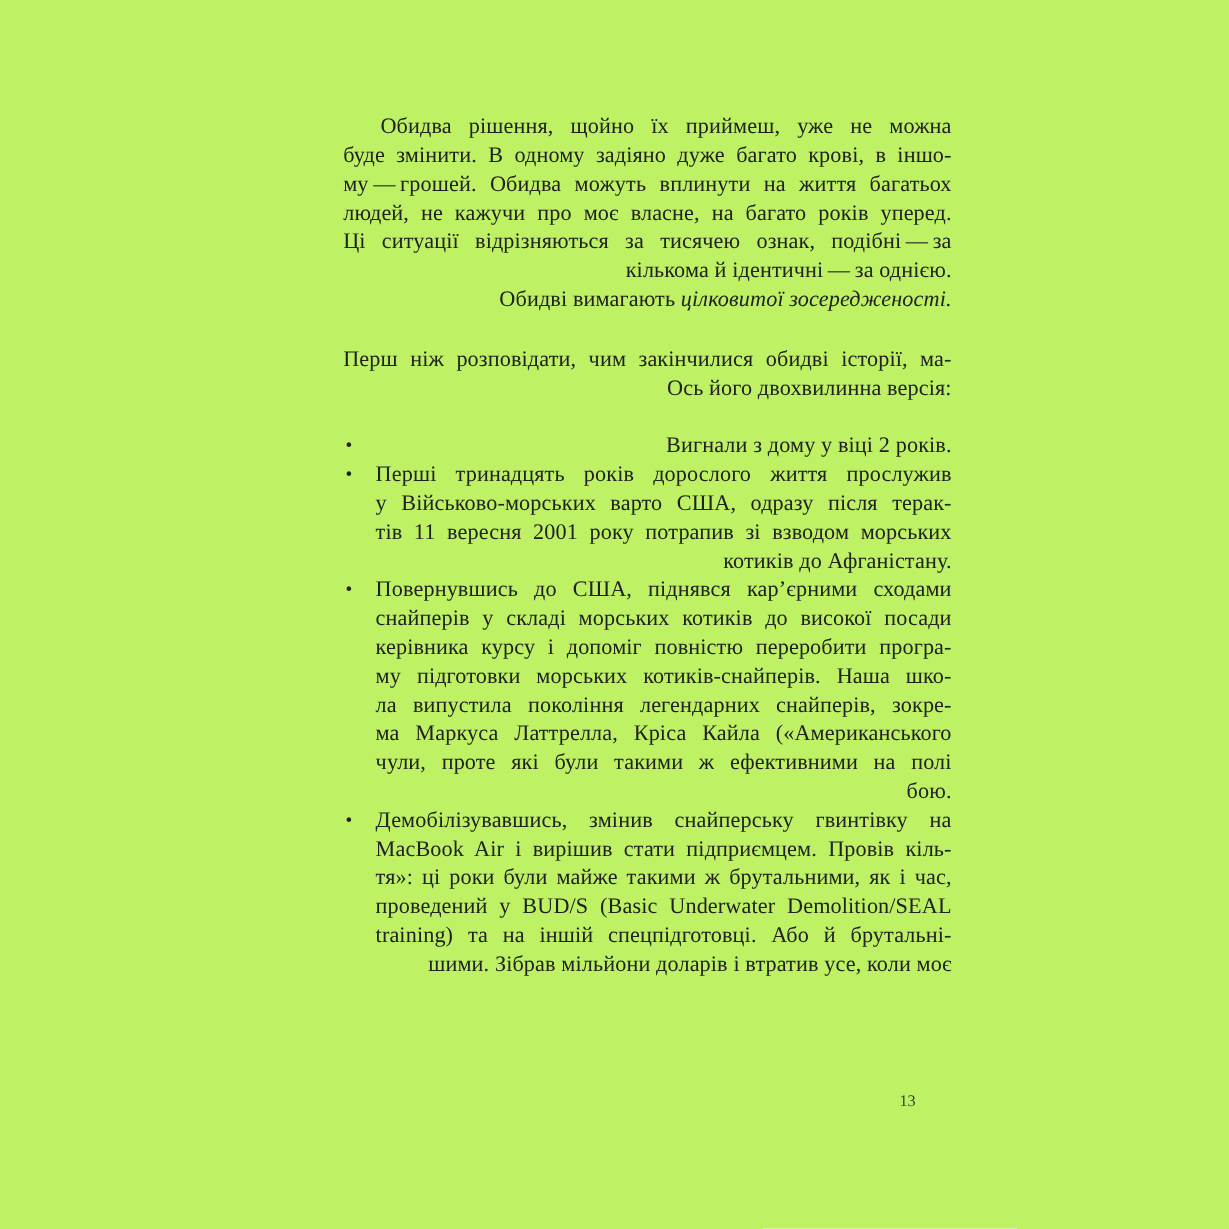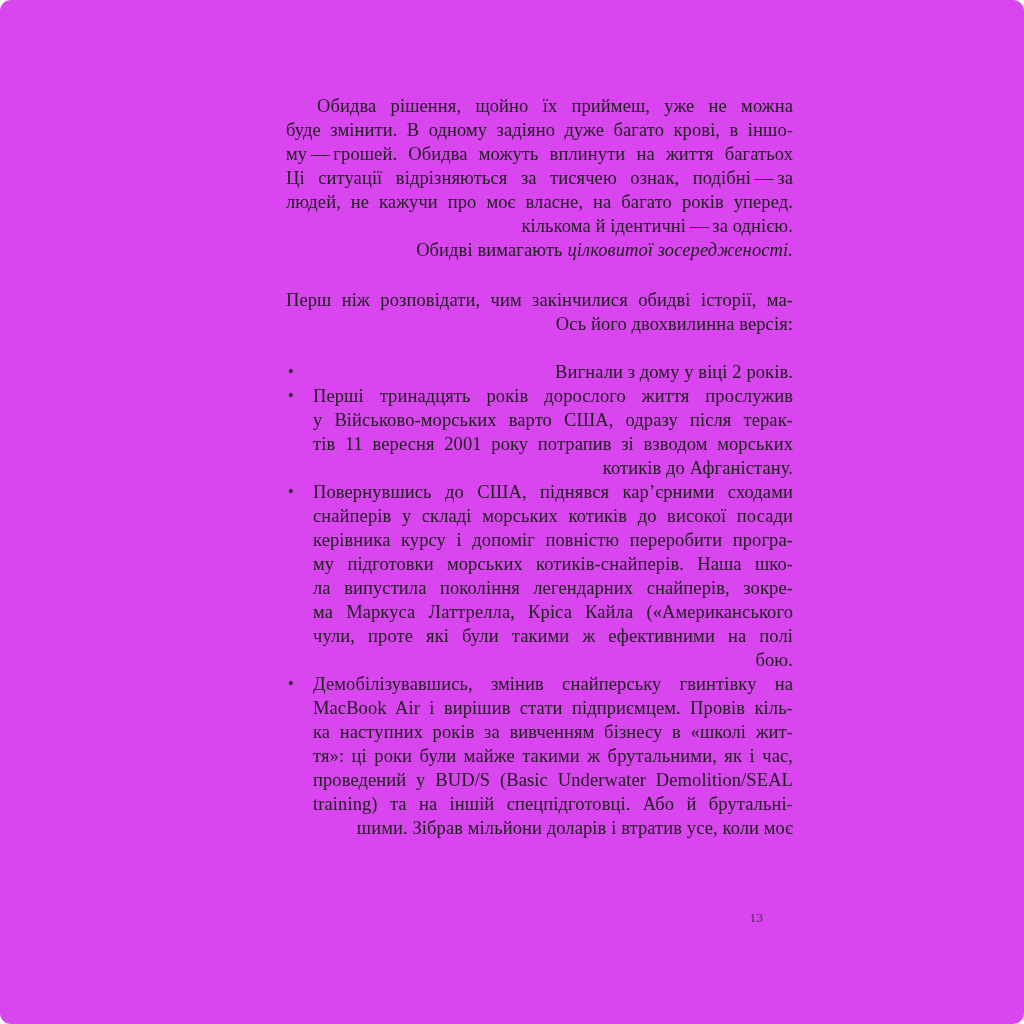--- a/index.html
+++ b/index.html
@@ -4,25 +4,24 @@
 <style>
   html, body {
     margin: 0;
     padding: 0;
     background: #ffffff;
   }
   .page {
     position: relative;
     width: 1024px;
     height: 1024px;
-    background: #d946ef;
+    background: #bef264;
     overflow: hidden;
     font-family: "Liberation Serif", "DejaVu Serif", serif;
     color: #212121;
-    border-radius: 11px;
   }
   .text-block {
     position: absolute;
     left: 286px;
     top: 94px;
     width: 507px;
     font-size: 18.5px;
     line-height: 24px;
     letter-spacing: 0.1px;
   }
@@ -70,22 +69,22 @@
 </style>
 </head>
 <body>
 
 <div class="page">
   <div class="text-block">
       <div>
         <div class="line fill indent"><span>Обидва рішення, щойно їх приймеш, уже не можна</span></div>
         <div class="line fill"><span>буде змінити. В одному задіяно дуже багато крові, в іншо-</span></div>
         <div class="line fill"><span>му — грошей. Обидва можуть вплинути на життя багатьох</span></div>
+        <div class="line fill"><span>людей, не кажучи про моє власне, на багато років уперед.</span></div>
         <div class="line fill"><span>Ці ситуації відрізняються за тисячею ознак, подібні — за</span></div>
-        <div class="line fill"><span>людей, не кажучи про моє власне, на багато років уперед.</span></div>
         <div class="line"><span>кількома й ідентичні — за однією.</span></div>
       </div>
       <div>
         <div class="line indent"><span>Обидві вимагають </span><span class="it">цілковитої зосередженості.</span></div>
       </div>
       <div style="height: 26px;"></div>
       <div>
         <div class="line fill"><span>Перш ніж розповідати, чим закінчилися обидві історії, ма-</span></div>
       </div>
       <div>
@@ -119,21 +118,20 @@
             <div class="line fill"><span>ма Маркуса Латтрелла, Кріса Кайла («Американського</span></div>
             <div class="line fill"><span>чули, проте які були такими ж ефективними на полі</span></div>
             <div class="line"><span>бою.</span></div>
           </div>
         </div>
         <div class="bullet-item">
           <span class="bullet-marker">•</span>
           <div class="bullet-body">
             <div class="line fill"><span>Демобілізувавшись, змінив снайперську гвинтівку на</span></div>
             <div class="line fill"><span>MacBook Air і вирішив стати підприємцем. Провів кіль-</span></div>
-            <div class="line fill"><span>ка наступних років за вивченням бізнесу в «школі жит-</span></div>
             <div class="line fill"><span>тя»: ці роки були майже такими ж брутальними, як і час,</span></div>
             <div class="line fill"><span>проведений у BUD/S (Basic Underwater Demolition/SEAL</span></div>
             <div class="line fill"><span>training) та на іншій спецпідготовці. Або й брутальні-</span></div>
             <div class="line"><span>шими. Зібрав мільйони доларів і втратив усе, коли моє</span></div>
           </div>
         </div>
       </div>
     </div>
   <div class="folio">13</div>
 </div>

